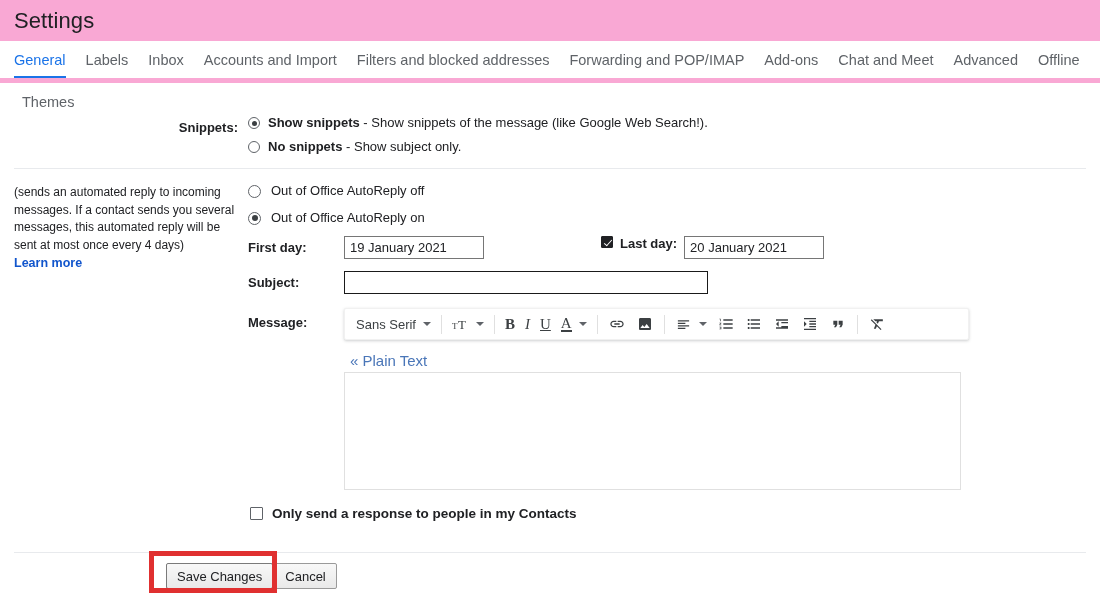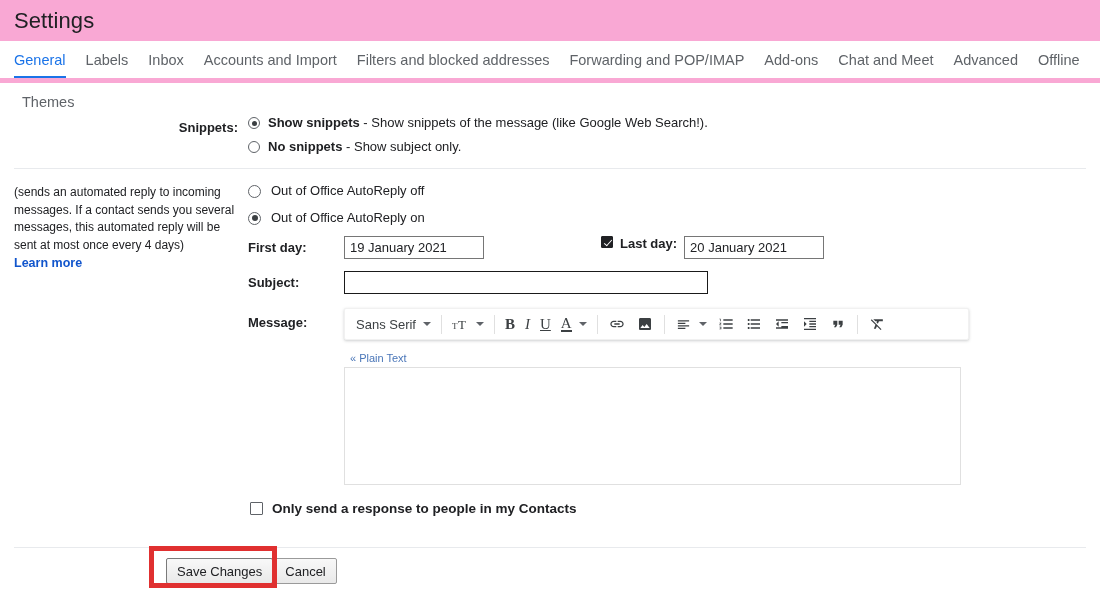--- a/index.html
+++ b/index.html
@@ -278,21 +278,21 @@
   }
   .tb-b { font-weight: bold; font-size: 15px; font-family: "Liberation Serif", serif;}
   .tb-i { font-style: italic; font-size: 15px; font-family: "Liberation Serif", serif;}
   .tb-u { text-decoration: underline; font-size: 15px; font-family: "Liberation Serif", serif;}
   .tb-a { font-size: 15px; font-family: "Liberation Serif", serif; border-bottom: 2px solid #3c4043; line-height: 14px;}
   svg { display: block; }
 
   .plain-text-link {
     display: inline-block;
     margin: 12px 0 3px 6px;
-    font-size: 11px;
+    font-size: 15px;
     color: #4a76b8;
     text-decoration: none;
     cursor: pointer;
   }
   .msg-body {
     width: 617px;
     height: 118px;
     border: 1px solid #e0e0e0;
     background: #fff;
   }

